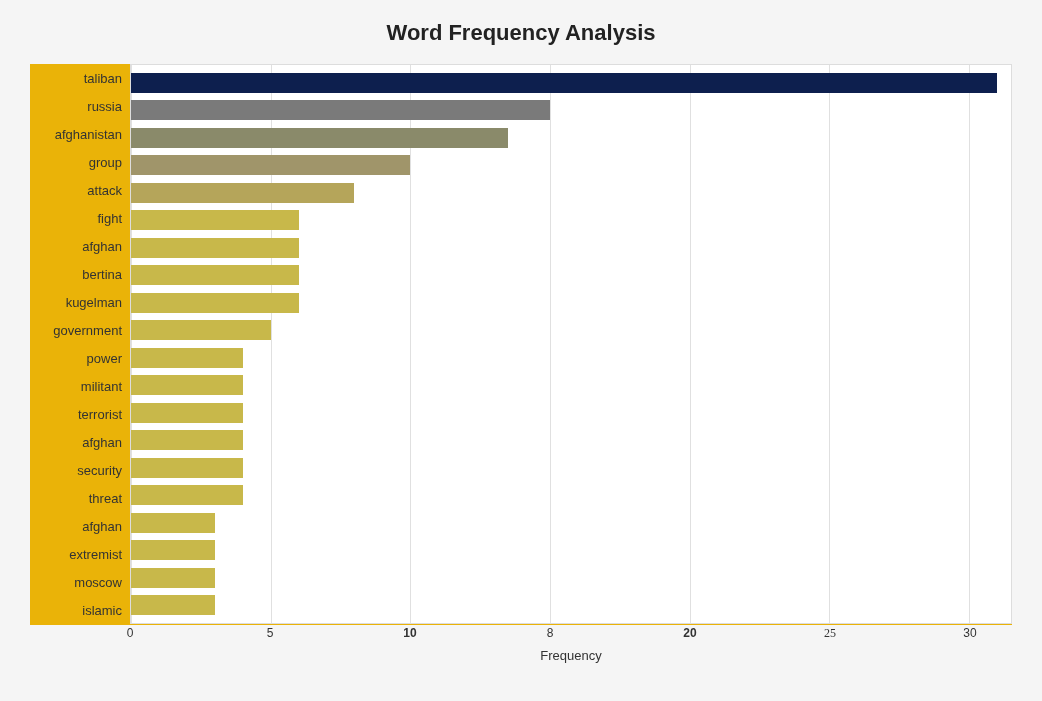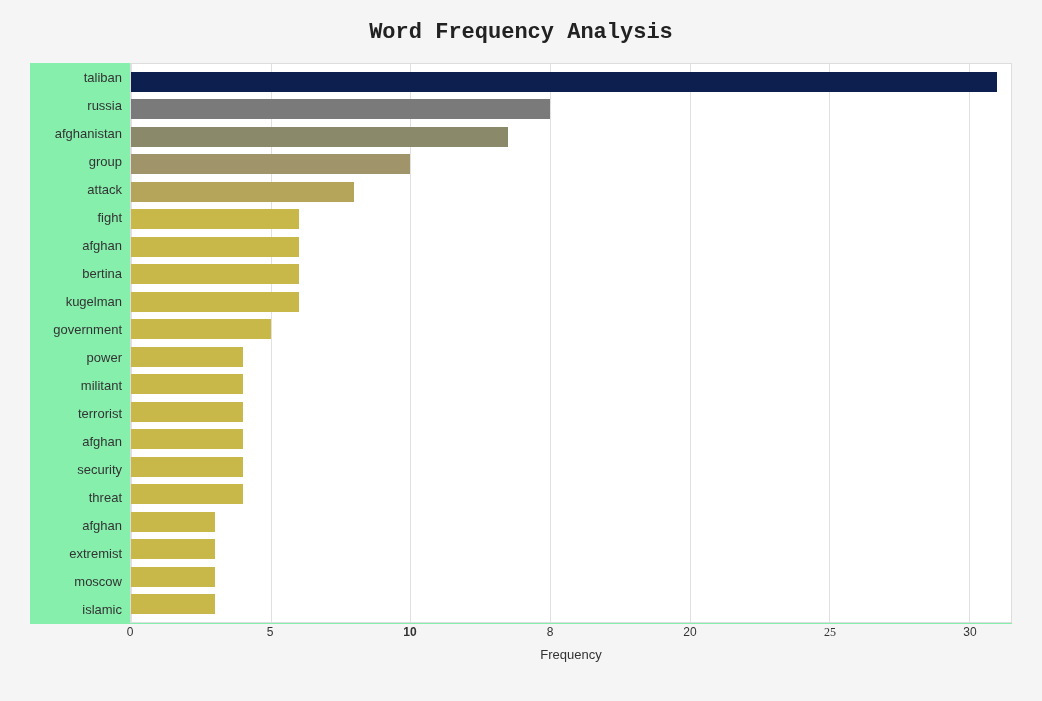--- a/index.html
+++ b/index.html
@@ -17,24 +17,24 @@
       height: 701px;
       padding: 20px 30px 60px 30px;
       position: relative;
     }
     .chart-title {
       text-align: center;
       font-size: 22px;
       font-weight: bold;
       color: #222;
       margin-bottom: 18px;
-      font-family: Liberation Mono, monospace;
+      font-family: Liberation Sans, sans-serif;
     }
     .chart-area {
-      background: #86efac;
+      background: #eab308;
       display: flex;
       flex-direction: column;
       width: 100%;
       height: calc(100% - 60px);
       position: relative;
     }
     .bars-section {
       display: flex;
       flex-direction: row;
       width: 100%;
@@ -221,20 +221,20 @@
             </div>
           </div>
       </div>
     </div>
     <div class="x-axis">
       <div class="x-ticks" id="x-ticks">
           <span class="x-tick" style="left: 0%;">0</span>
           <span class="x-tick" style="left: 15.873%;">5</span>
           <span class="x-tick" style="left: 31.746%; font-weight: bold;">10</span>
           <span class="x-tick" style="left: 47.619%;">8</span>
-          <span class="x-tick" style="left: 63.4921%;">20</span>
+          <span class="x-tick" style="left: 63.4921%; font-weight: bold;">20</span>
           <span class="x-tick" style="left: 79.3651%; font-family: Liberation Serif, serif;">25</span>
           <span class="x-tick" style="left: 95.2381%;">30</span>
         </div>
       <div class="x-axis-label">Frequency</div>
     </div>
   </div>
 </div>
 
 </body></html>

